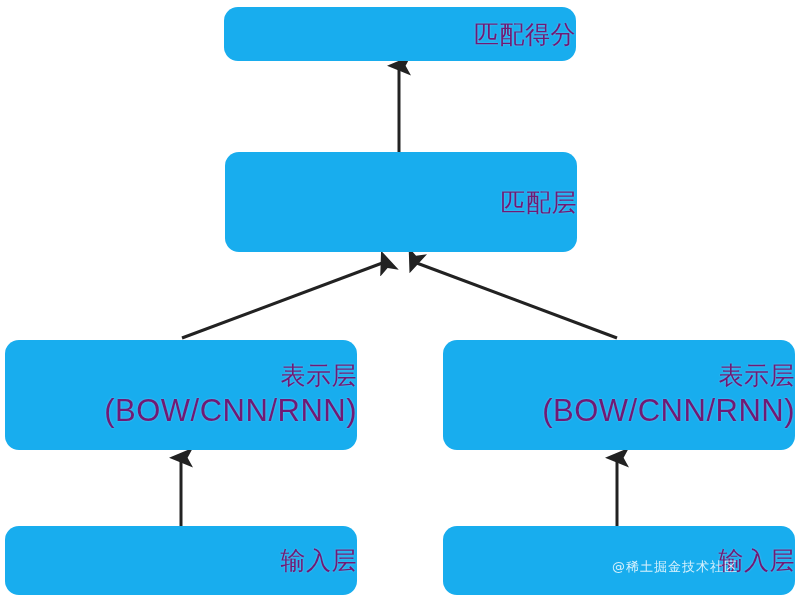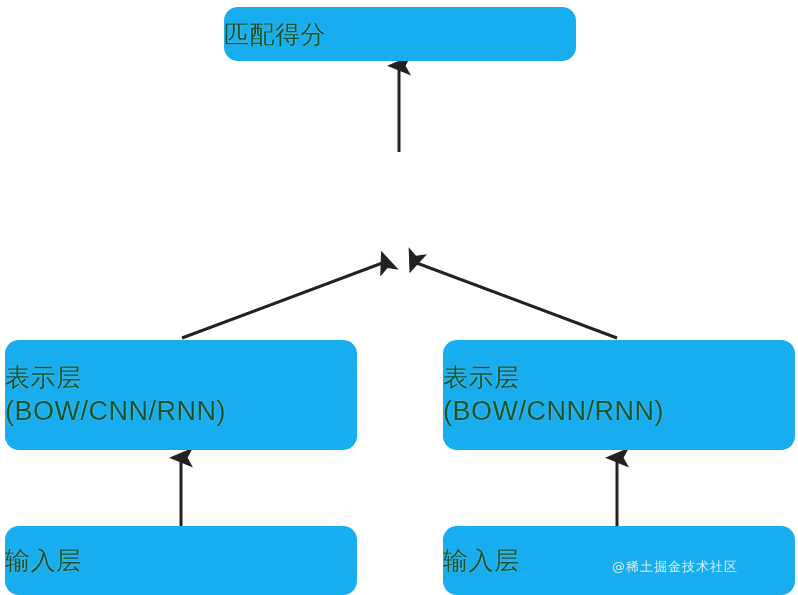--- a/index.html
+++ b/index.html
@@ -17,35 +17,35 @@
     background: #ffffff;
     overflow: hidden;
   }
   .node {
     position: absolute;
     box-sizing: border-box;
     background: #18ADEE;
     border-radius: 14px;
     display: flex;
     flex-direction: column;
-    align-items: flex-start;
+    align-items: flex-end;
     justify-content: center;
-    color: #14532d;
+    color: #701a75;
     text-align: center;
     line-height: 1.22;
     letter-spacing: 0.5px;
     text-shadow: 0 0 2px rgba(255,255,255,0.35);
     z-index: 3;
   }
   .node .cn {
     font-size: 25px;
     font-weight: 400;
   }
   .node .sub {
-    font-size: 27px;
+    font-size: 31px;
     font-weight: 400;
     margin-top: 2px;
   }
 
   
   #node-score      { left: 224px; top: 7px;   width: 352px; height: 54px; }
   #node-match      { left: 225px; top: 152px; width: 352px; height: 100px; }
   #node-rep-left   { left: 5px;   top: 340px; width: 352px; height: 110px; }
   #node-rep-right  { left: 443px; top: 340px; width: 352px; height: 110px; }
   #node-in-left    { left: 5px;   top: 526px; width: 352px; height: 69px; }
@@ -92,20 +92,23 @@
 
     <line x1="181" y1="528" x2="181" y2="458" stroke="#222222" stroke-width="3" marker-end="url(#head)"></line>
 
     <line x1="617" y1="528" x2="617" y2="458" stroke="#222222" stroke-width="3" marker-end="url(#head)"></line>
   </svg>
 
   <div class="node" id="node-score">
     <span class="cn">匹配得分</span>
   </div>
 
+  <div class="node" id="node-match">
+    <span class="cn">匹配层</span>
+  </div>
 
   <div class="node" id="node-rep-left">
     <span class="cn">表示层</span>
     <span class="sub">(BOW/CNN/RNN)</span>
   </div>
 
   <div class="node" id="node-rep-right">
     <span class="cn">表示层</span>
     <span class="sub">(BOW/CNN/RNN)</span>
   </div>

